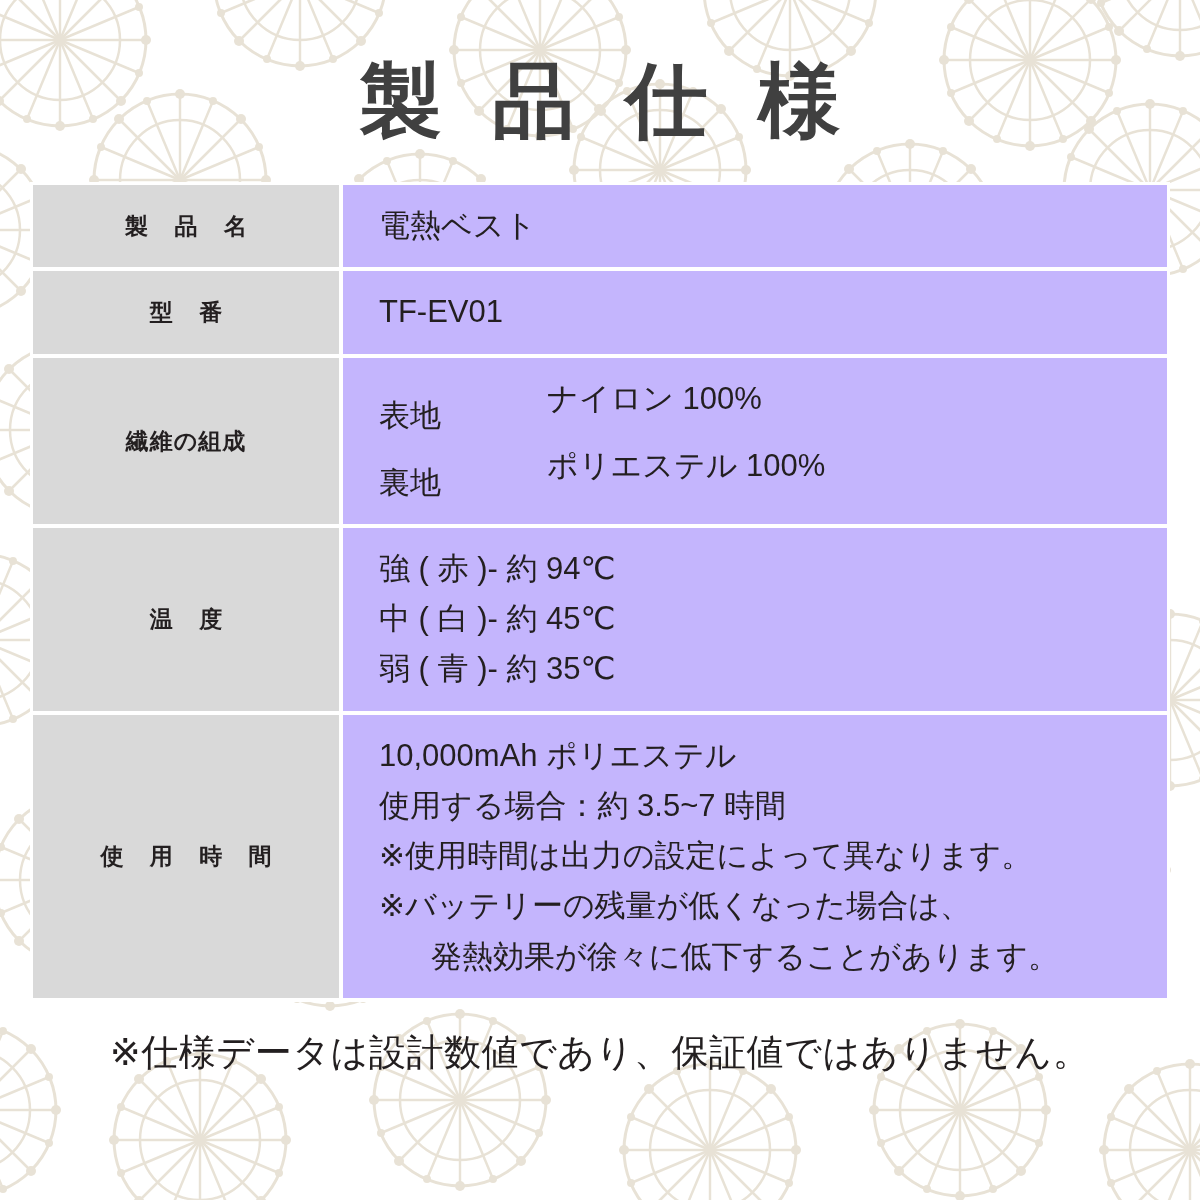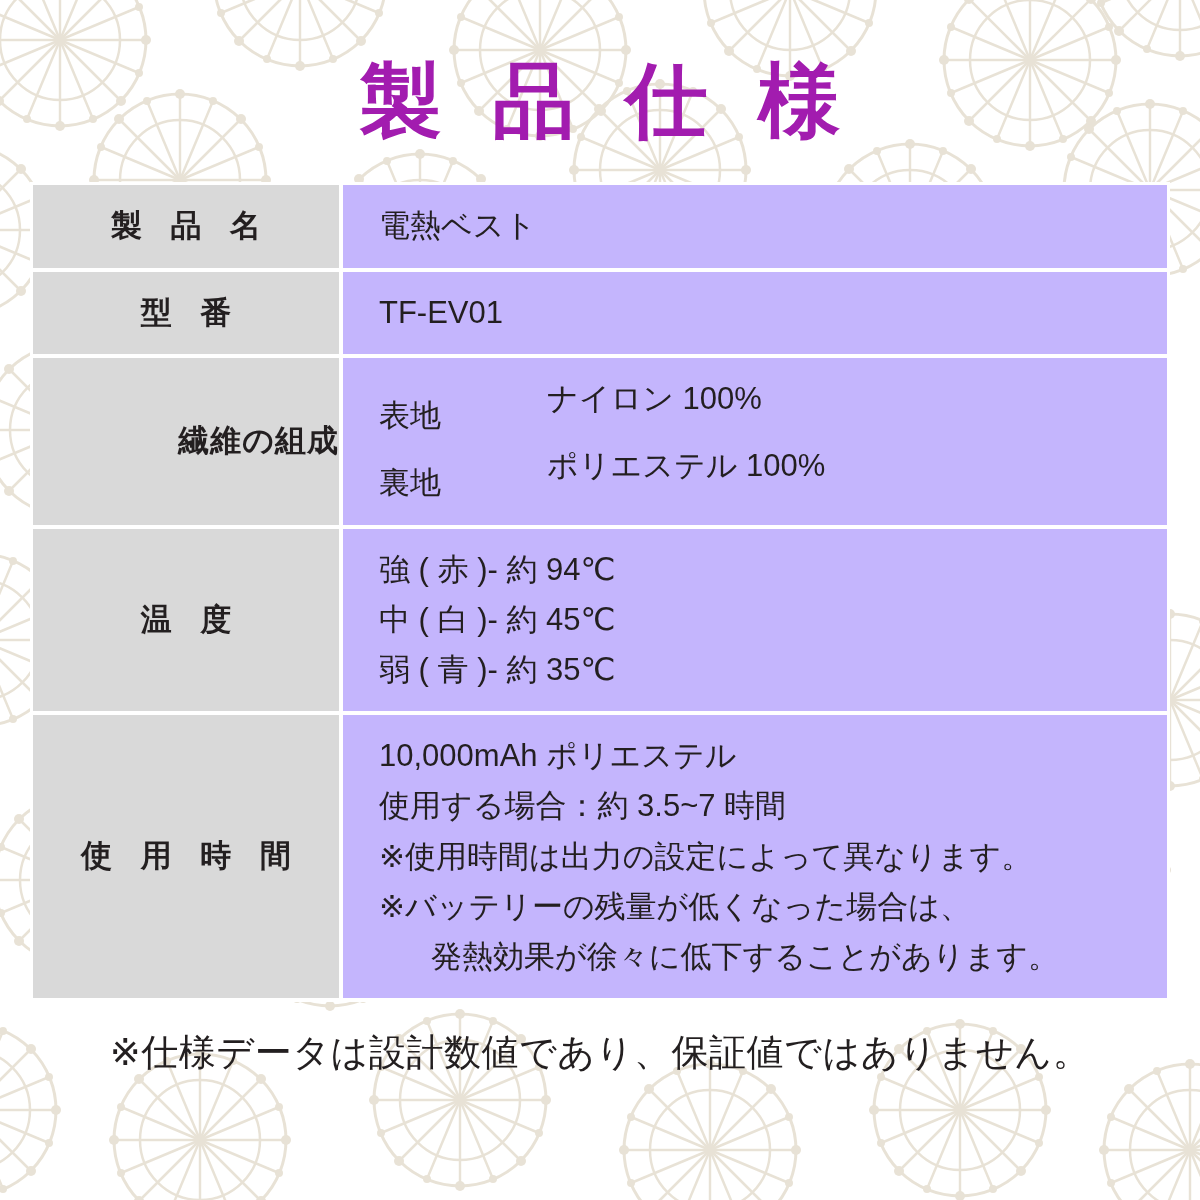--- a/index.html
+++ b/index.html
@@ -34,21 +34,21 @@
   }
 
   
   .title {
     text-align: center;
     font-size: 82px;
     font-weight: bold;
     letter-spacing: 14px;
     padding-top: 58px;
     padding-left: 14px;
-    color: #a21caf;
+    color: #404040;
     line-height: 1.05;
   }
 
   
   .spec-table {
     margin: 38px auto 0 auto;
     width: 1140px;
     border-collapse: collapse;
     border: 3px solid #ffffff;
     table-layout: fixed;
@@ -57,32 +57,31 @@
     border-bottom: 4px solid #ffffff;
   }
   .spec-table td {
     vertical-align: middle;
     padding: 0;
   }
   td.label {
     width: 296px;
     background: #d9d9d9;
     text-align: center;
-    font-size: 31px;
+    font-size: 23px;
     font-weight: bold;
     letter-spacing: 10px;
     padding: 18px 0 18px 10px;
     border-right: 4px solid #ffffff;
     color: #231f20;
     line-height: 1.5;
   }
   td.label.tight {
     letter-spacing: 1px;
     padding-left: 0;
-    text-align: right;
   }
   td.value {
     background: #c4b5fd;
     font-size: 31px;
     padding: 16px 0 16px 36px;
     line-height: 1.62;
     color: #231f20;
   }
   .value .line {
     white-space: pre;

